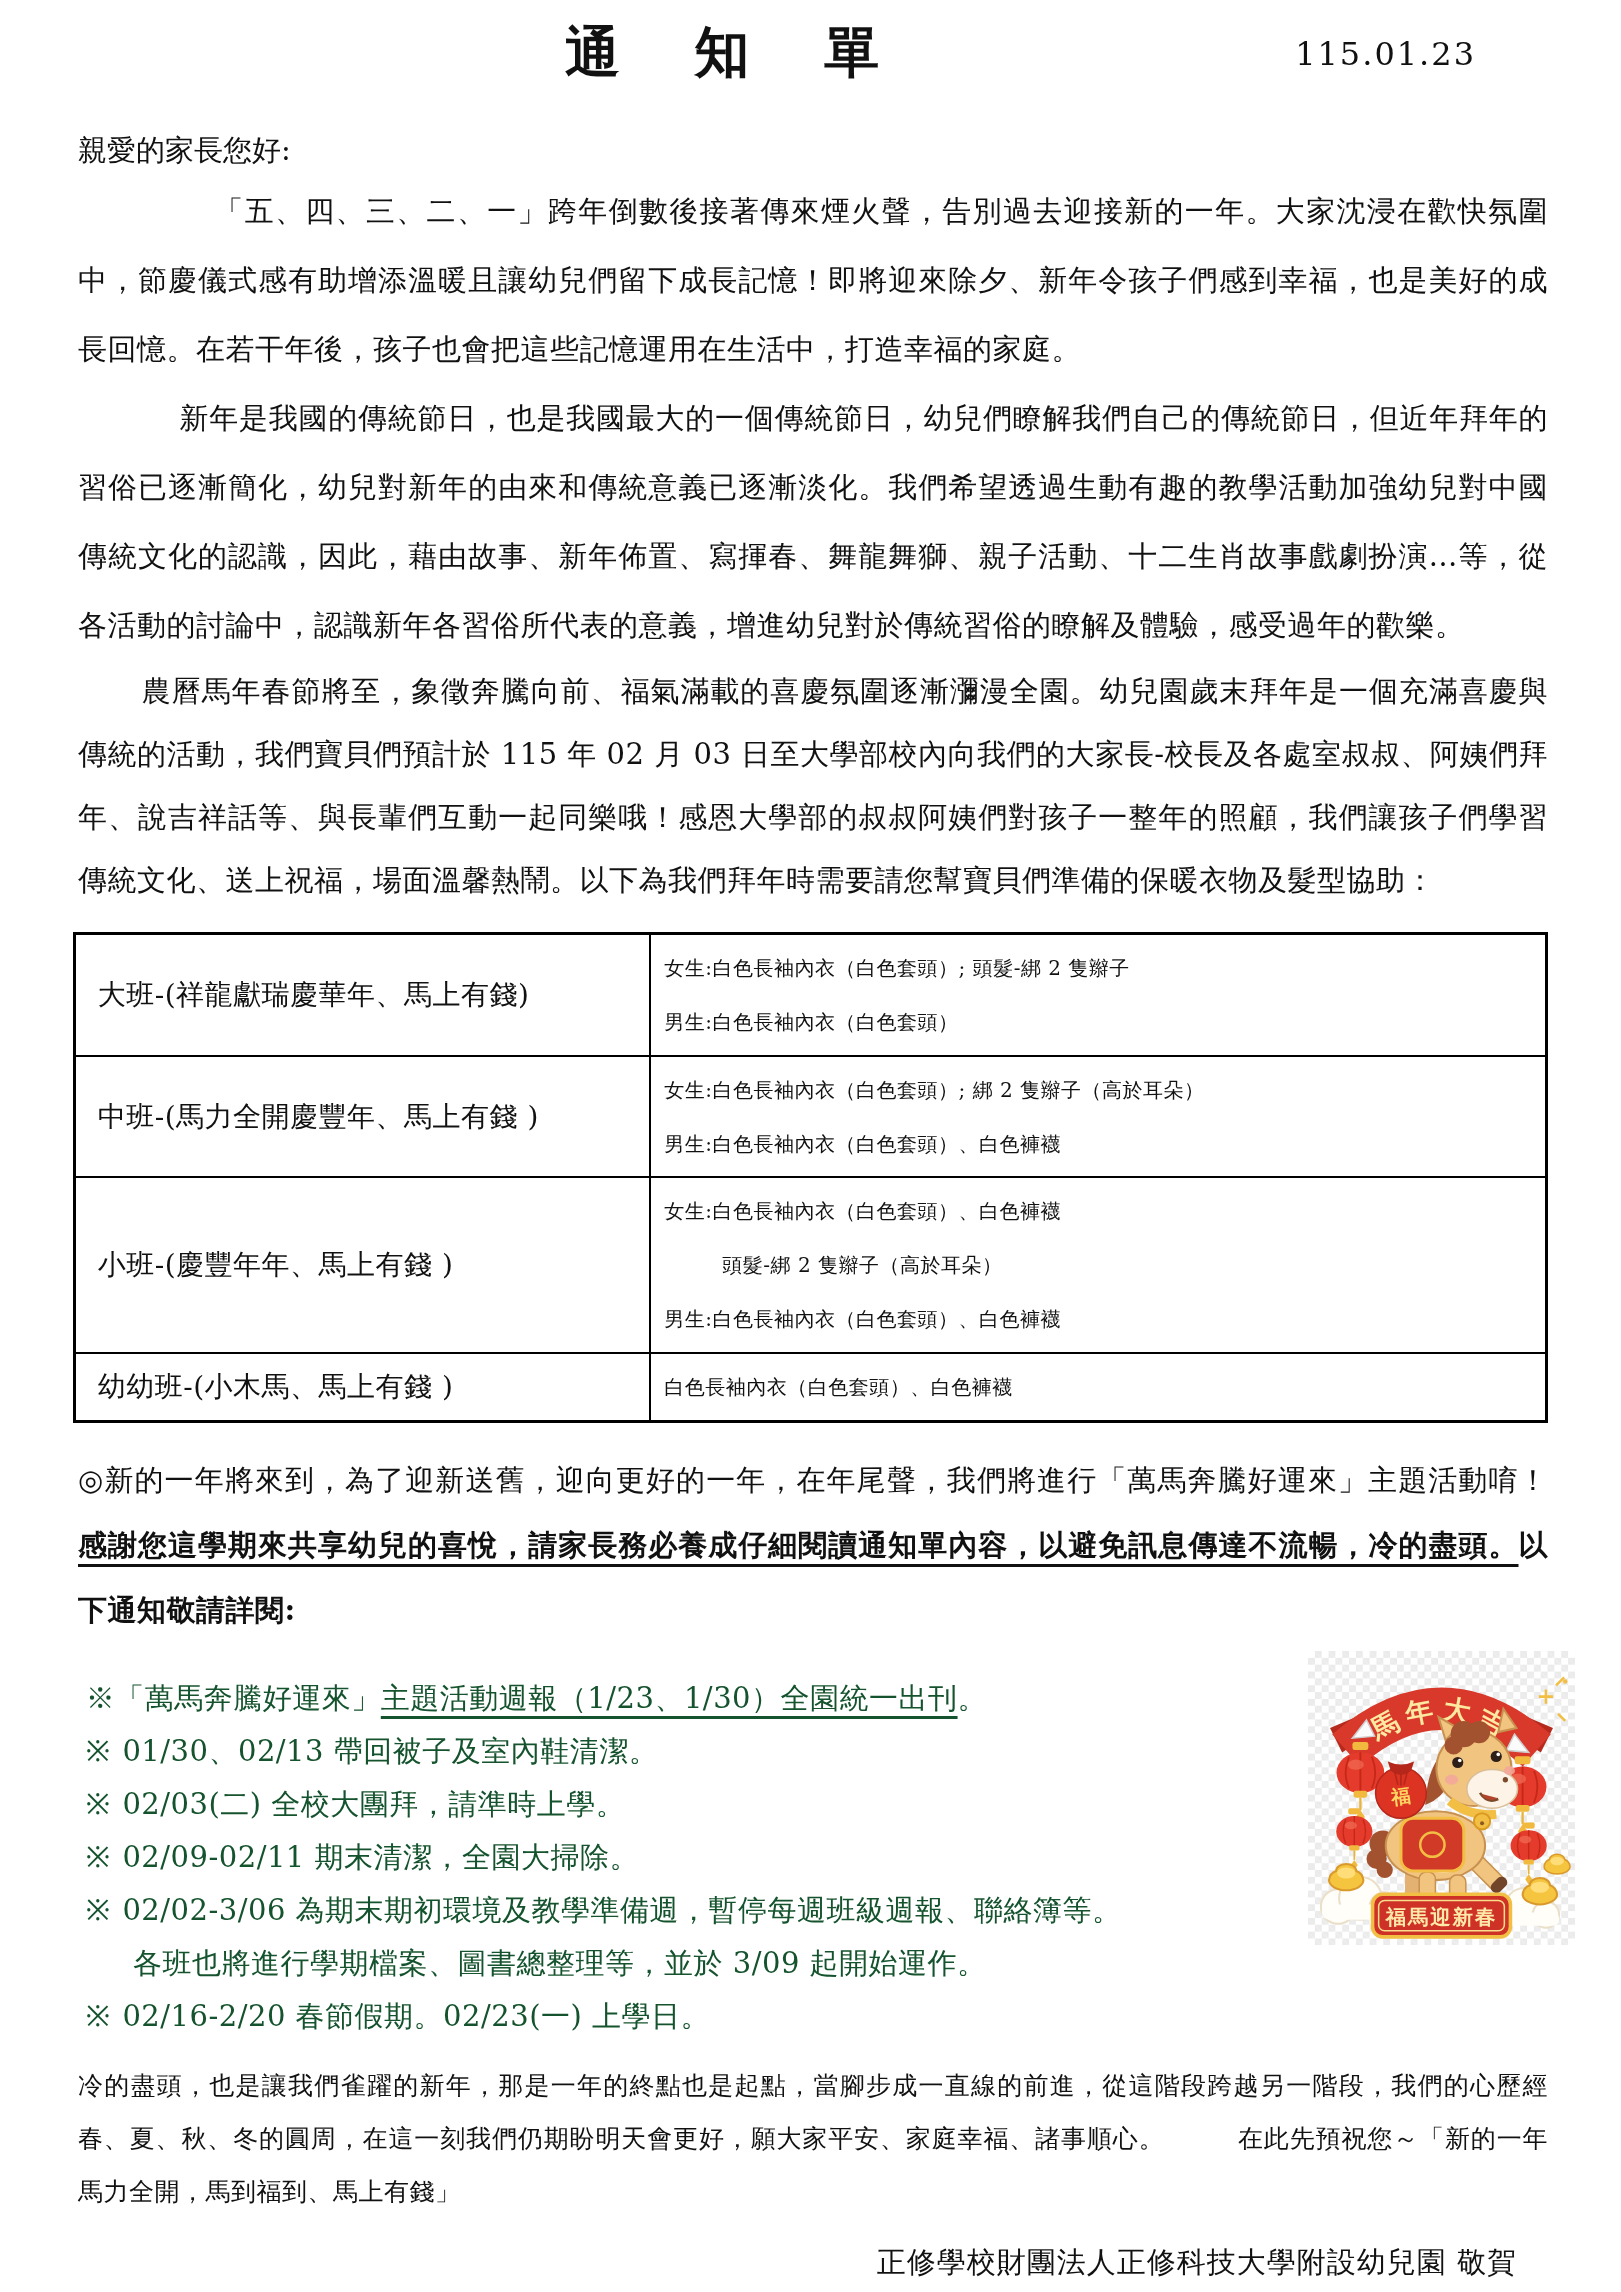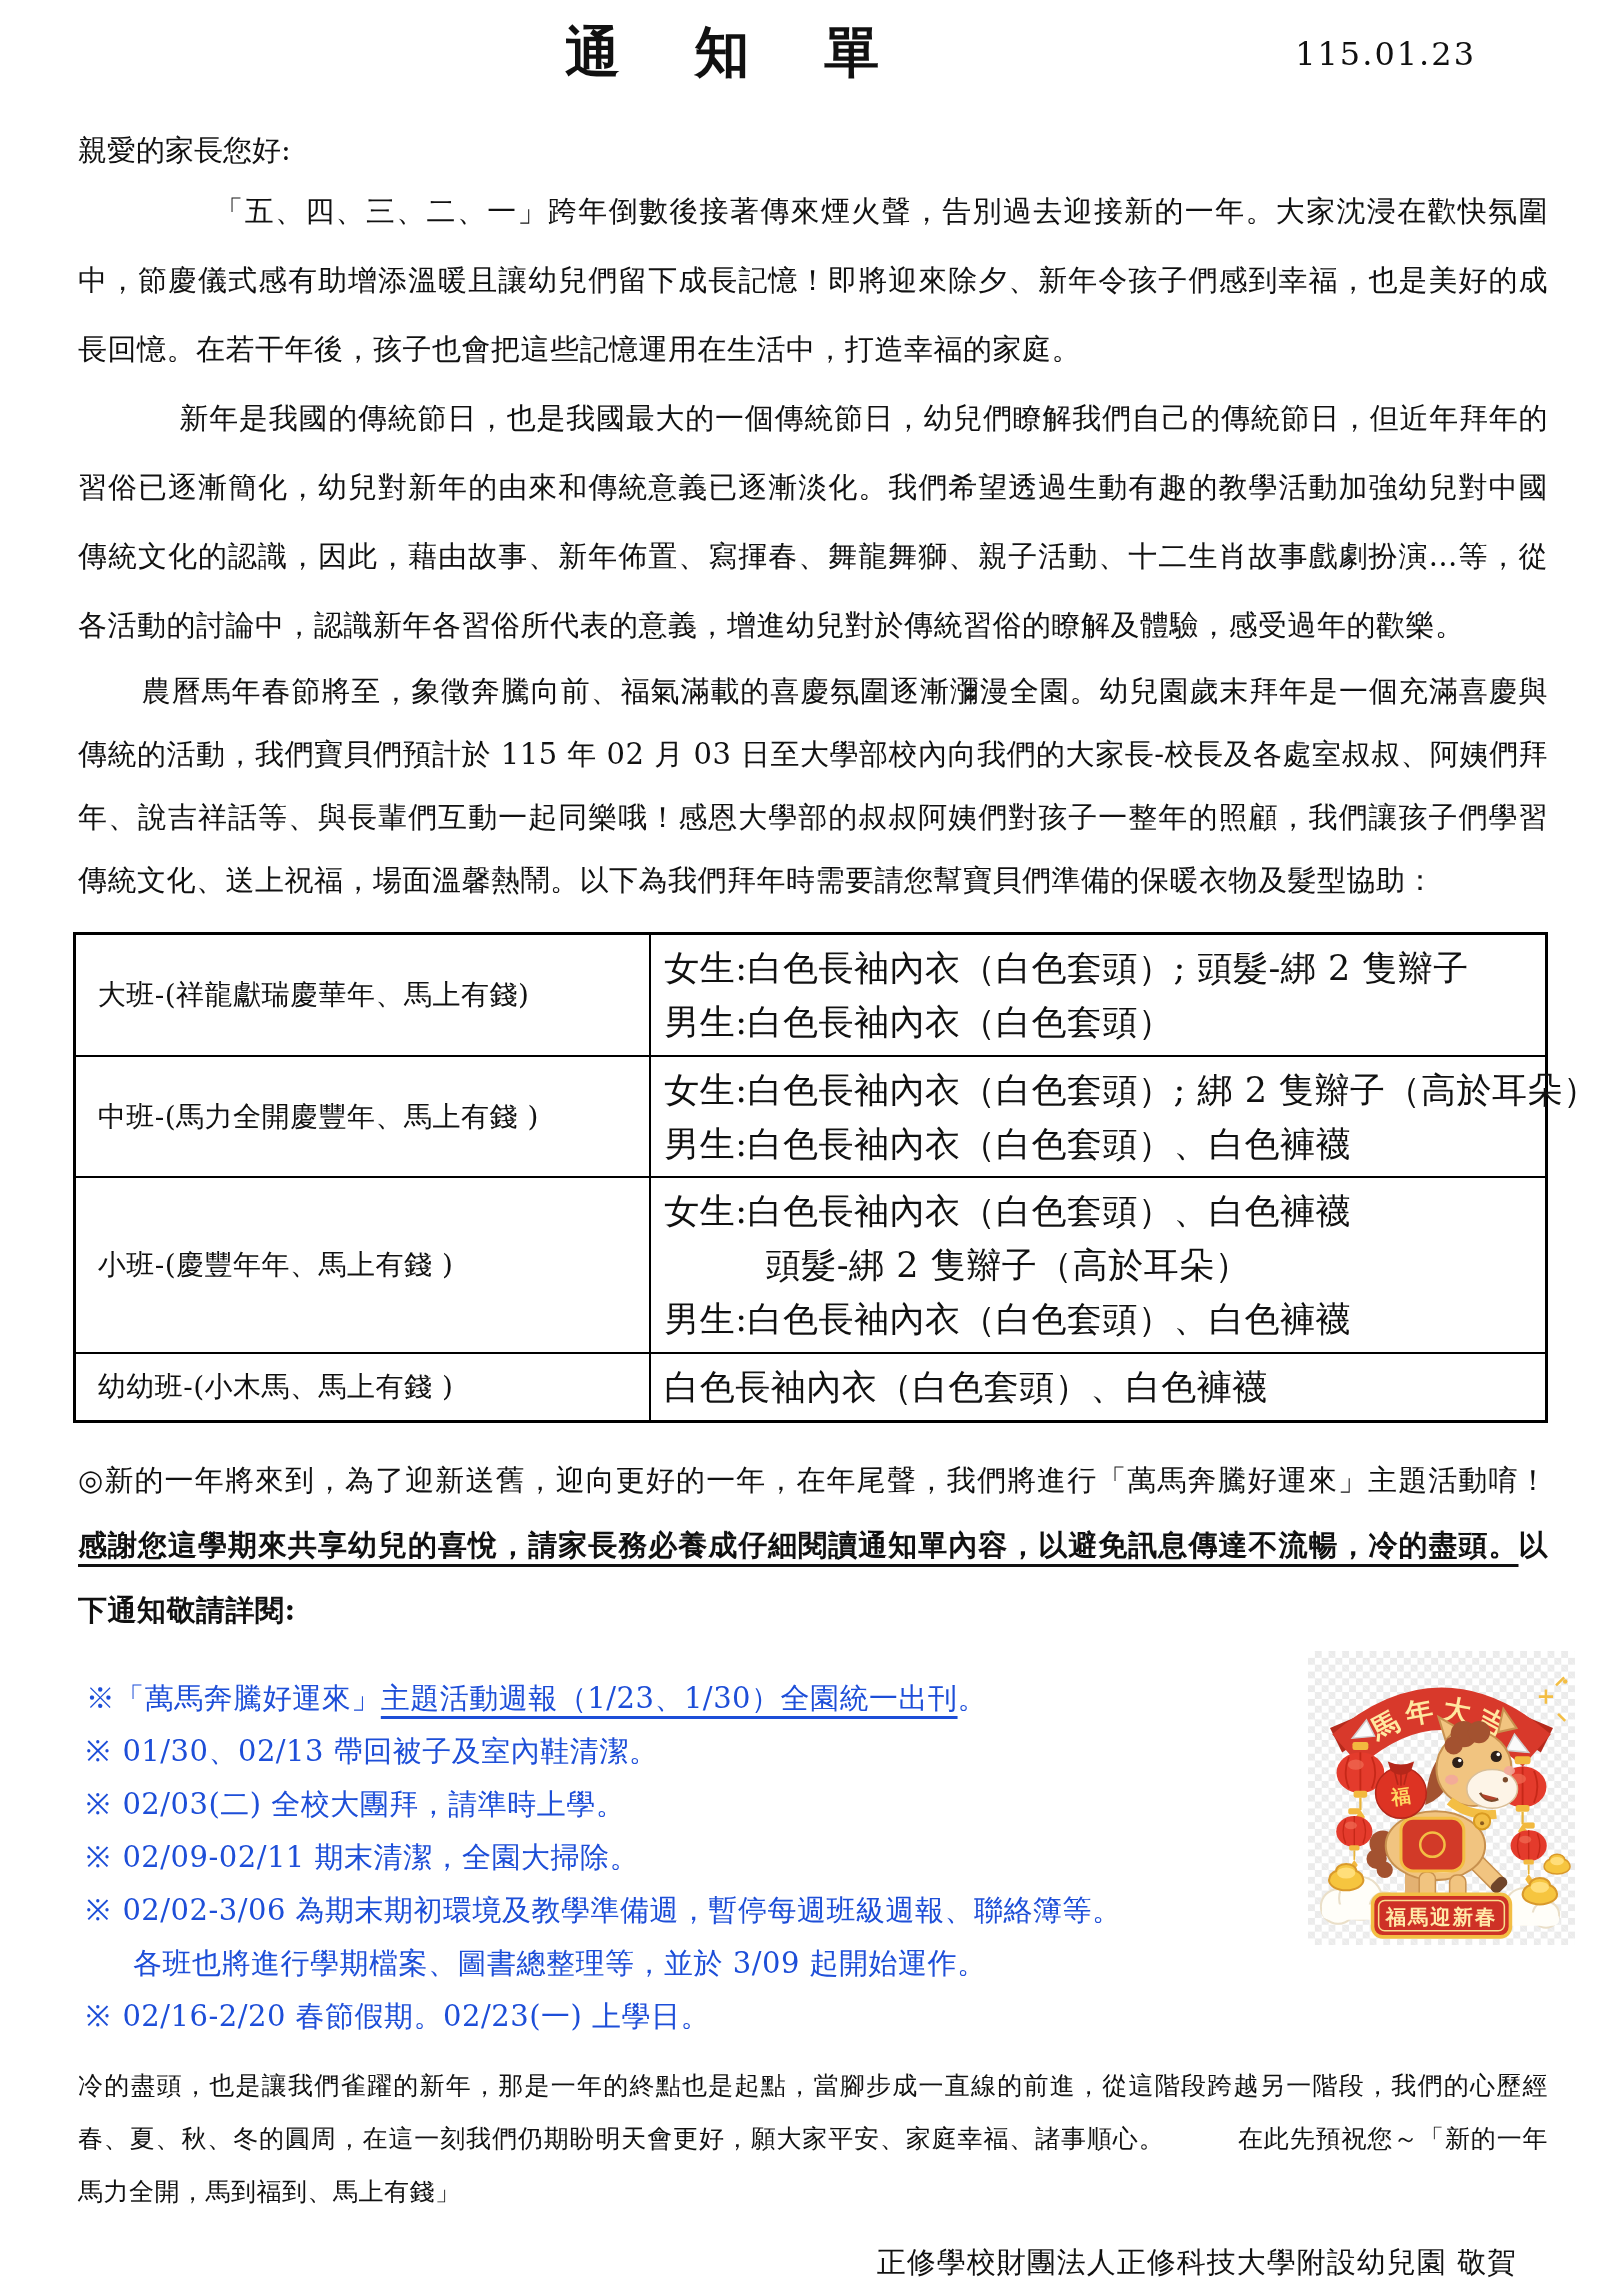--- a/index.html
+++ b/index.html
@@ -32,32 +32,32 @@
   .para.p3 { text-indent:2.2em; line-height:63px; }
 
   
   table.dress {
     border-collapse:collapse; table-layout:fixed;
     width:1475px; margin:19.6px 0 0 -4.9px;
     border:3.9px solid #000;
   }
   table.dress td { border:2.9px solid #000; vertical-align:middle; }
   td.cls-label { width:575px; padding:7.8px 9.8px 7.8px 21.6px; font-size:28px; letter-spacing:0.5px; }
-  td.cls-req   { padding:5.9px 9.8px 5.9px 13.7px; font-size:35px; line-height:54px; letter-spacing:0.5px;margin-left:38px; }
+  td.cls-req   { padding:5.9px 9.8px 5.9px 13.7px; font-size:20px; line-height:54px; letter-spacing:0.5px;margin-left:38px; }
   .req-line { white-space:nowrap; }
   .req-line.indent { padding-left:2.9em; }
 
   
   .notice-intro { margin-top:25.5px; font-size:29px; line-height:65px; text-align:justify; letter-spacing:0.5px; }
   .bold-ul { font-weight:bold; text-decoration:underline; text-decoration-thickness:2.9px; text-underline-offset:8.8px; }
   .bold-only { font-weight:bold; }
 
   
   .notices { position:relative; margin-top:9.8px; }
-  .notice-line { font-size:29px; line-height:53px; color:#1d4ed8; padding-left:7.8px; letter-spacing:0.5px; }
+  .notice-line { font-size:29px; line-height:53px; color:#14532d; padding-left:7.8px; letter-spacing:0.5px; }
   .notice-line .marker { margin-right:11.8px; }
   .notice-line .tight-marker { margin-right:0; }
   .red-ul { text-decoration:underline; text-decoration-thickness:2.5px; text-underline-offset:7.8px; }
   .notice-cont { padding-left:55px; }
 
   
   .closing { margin-top:15.7px; font-size:25px; line-height:53px; text-align:justify; letter-spacing:0.5px; }
   .closing .lead { text-indent:3.2em; }
   .wish-gap { display:inline-block; width:73px; }
   .signature { margin-top:5.9px; font-size:29px; text-align:right; padding-right:31px; letter-spacing:1px; }

